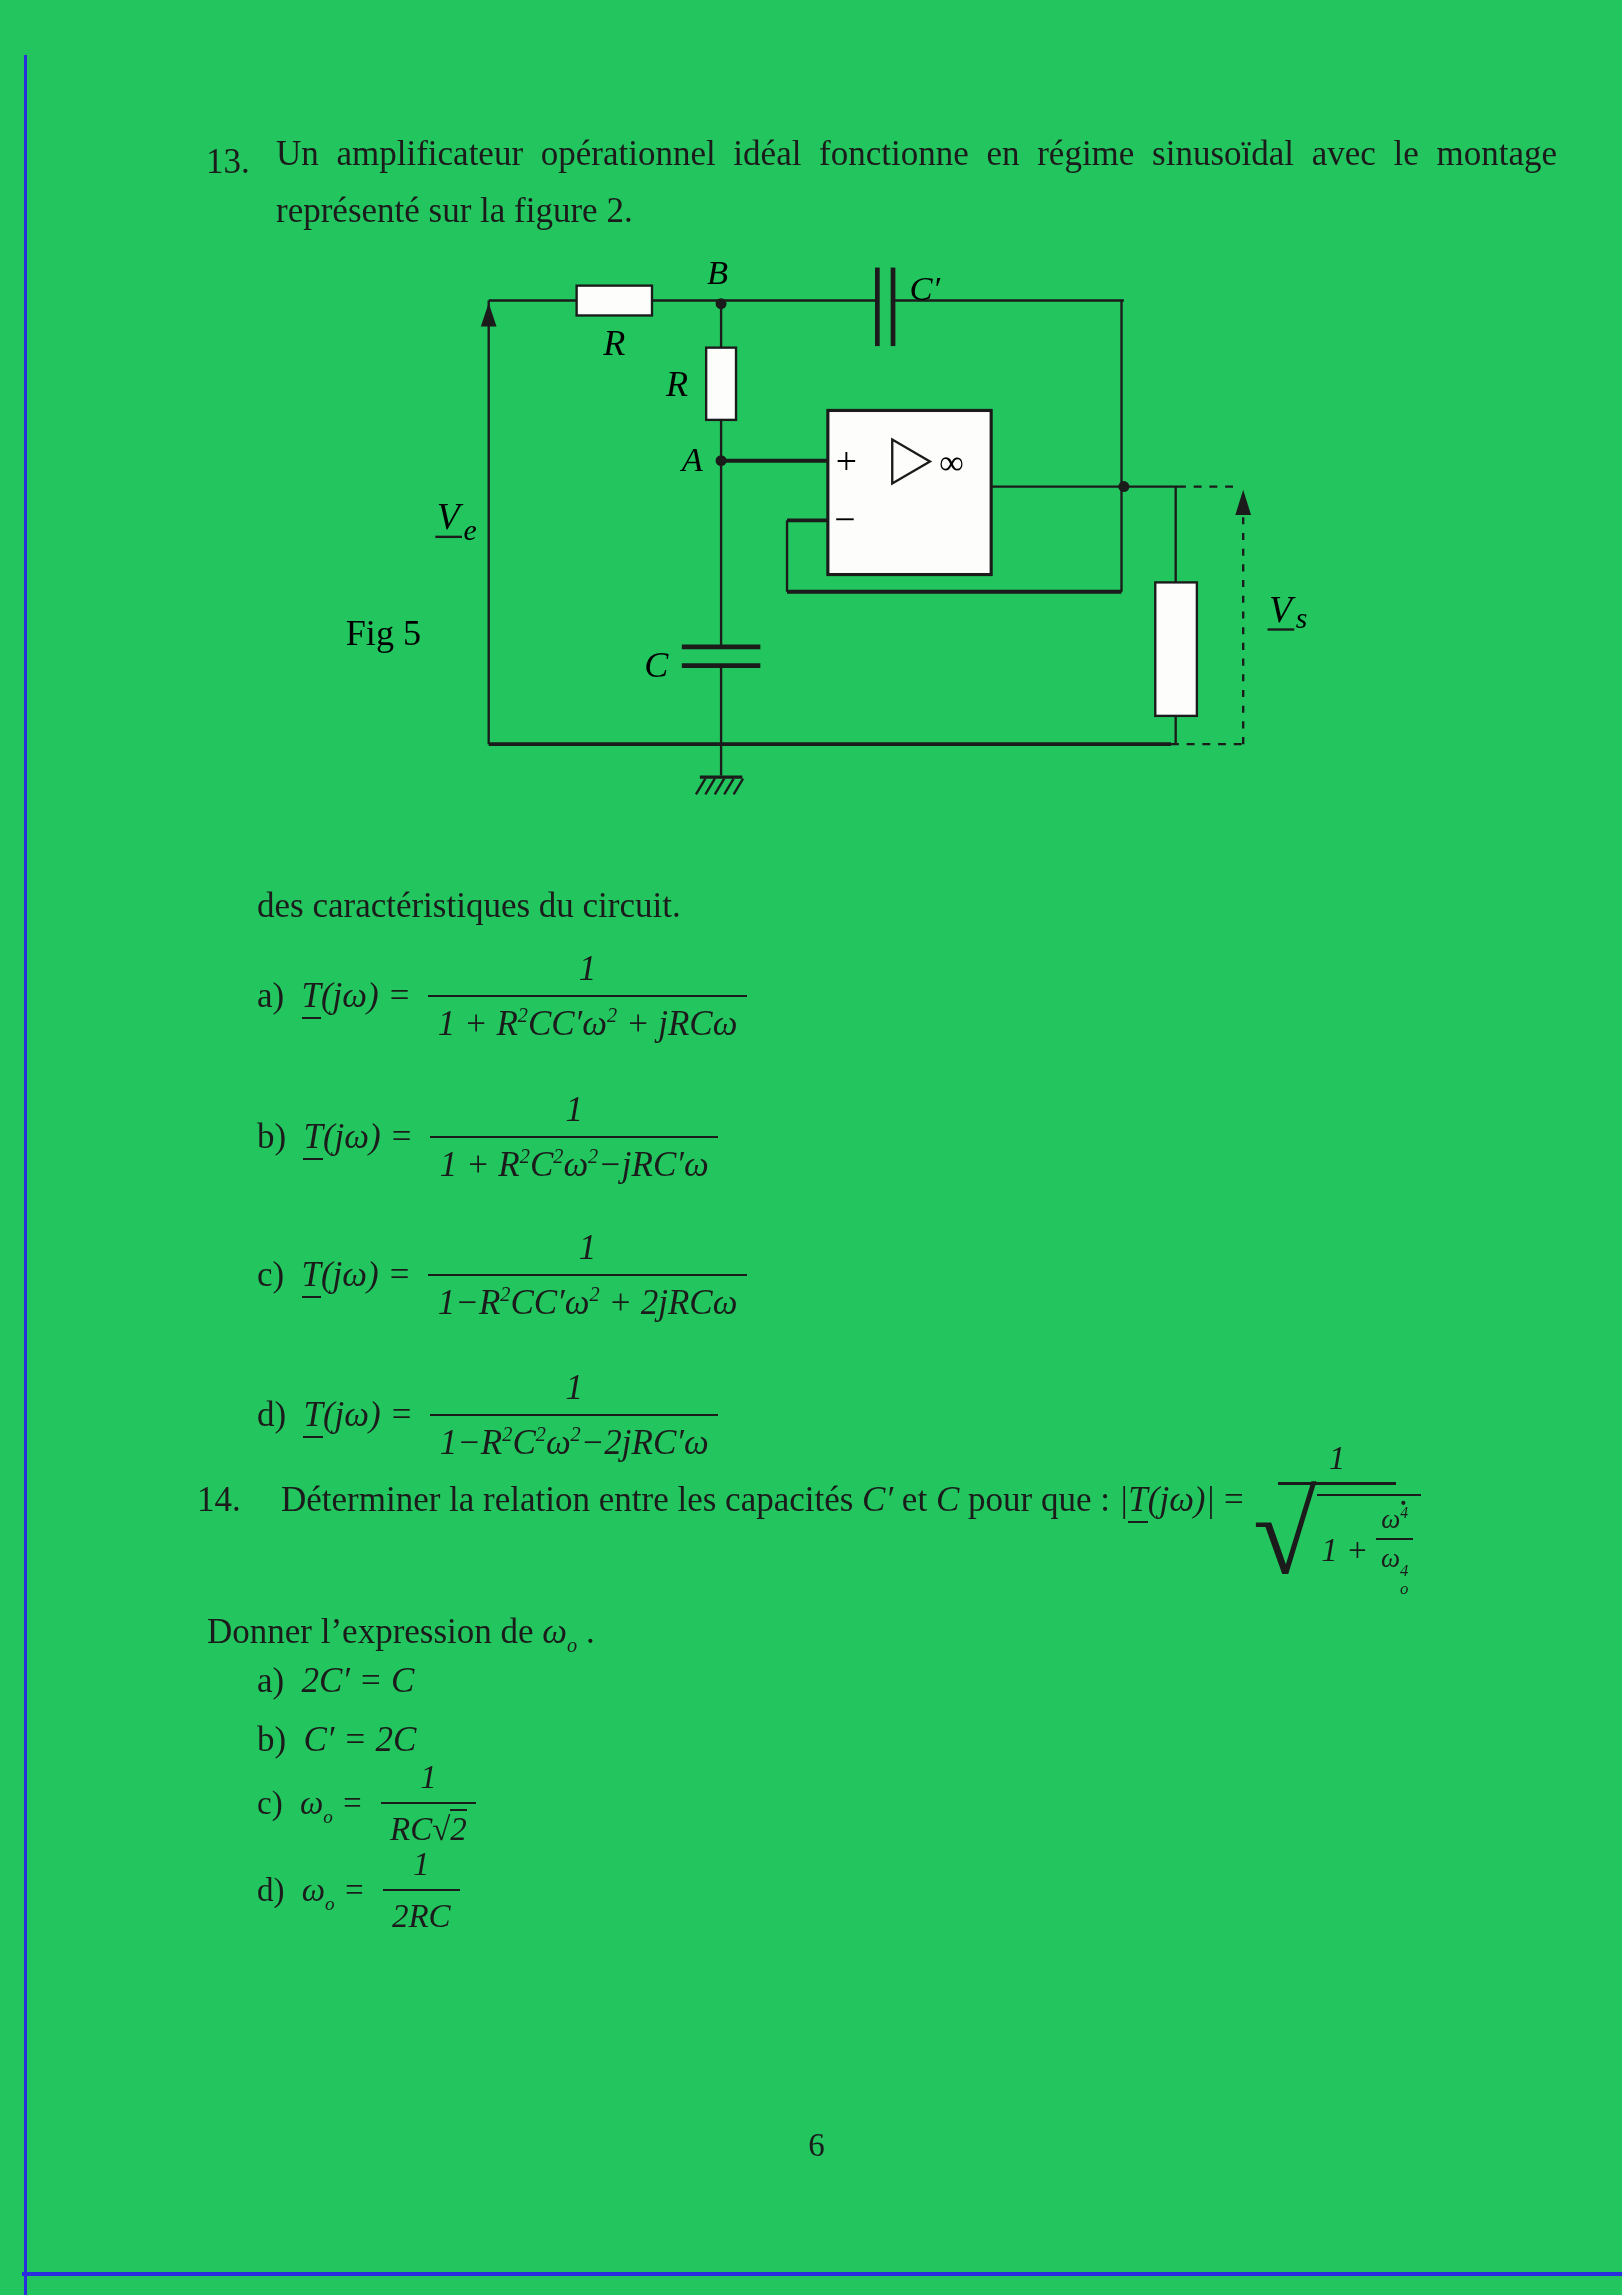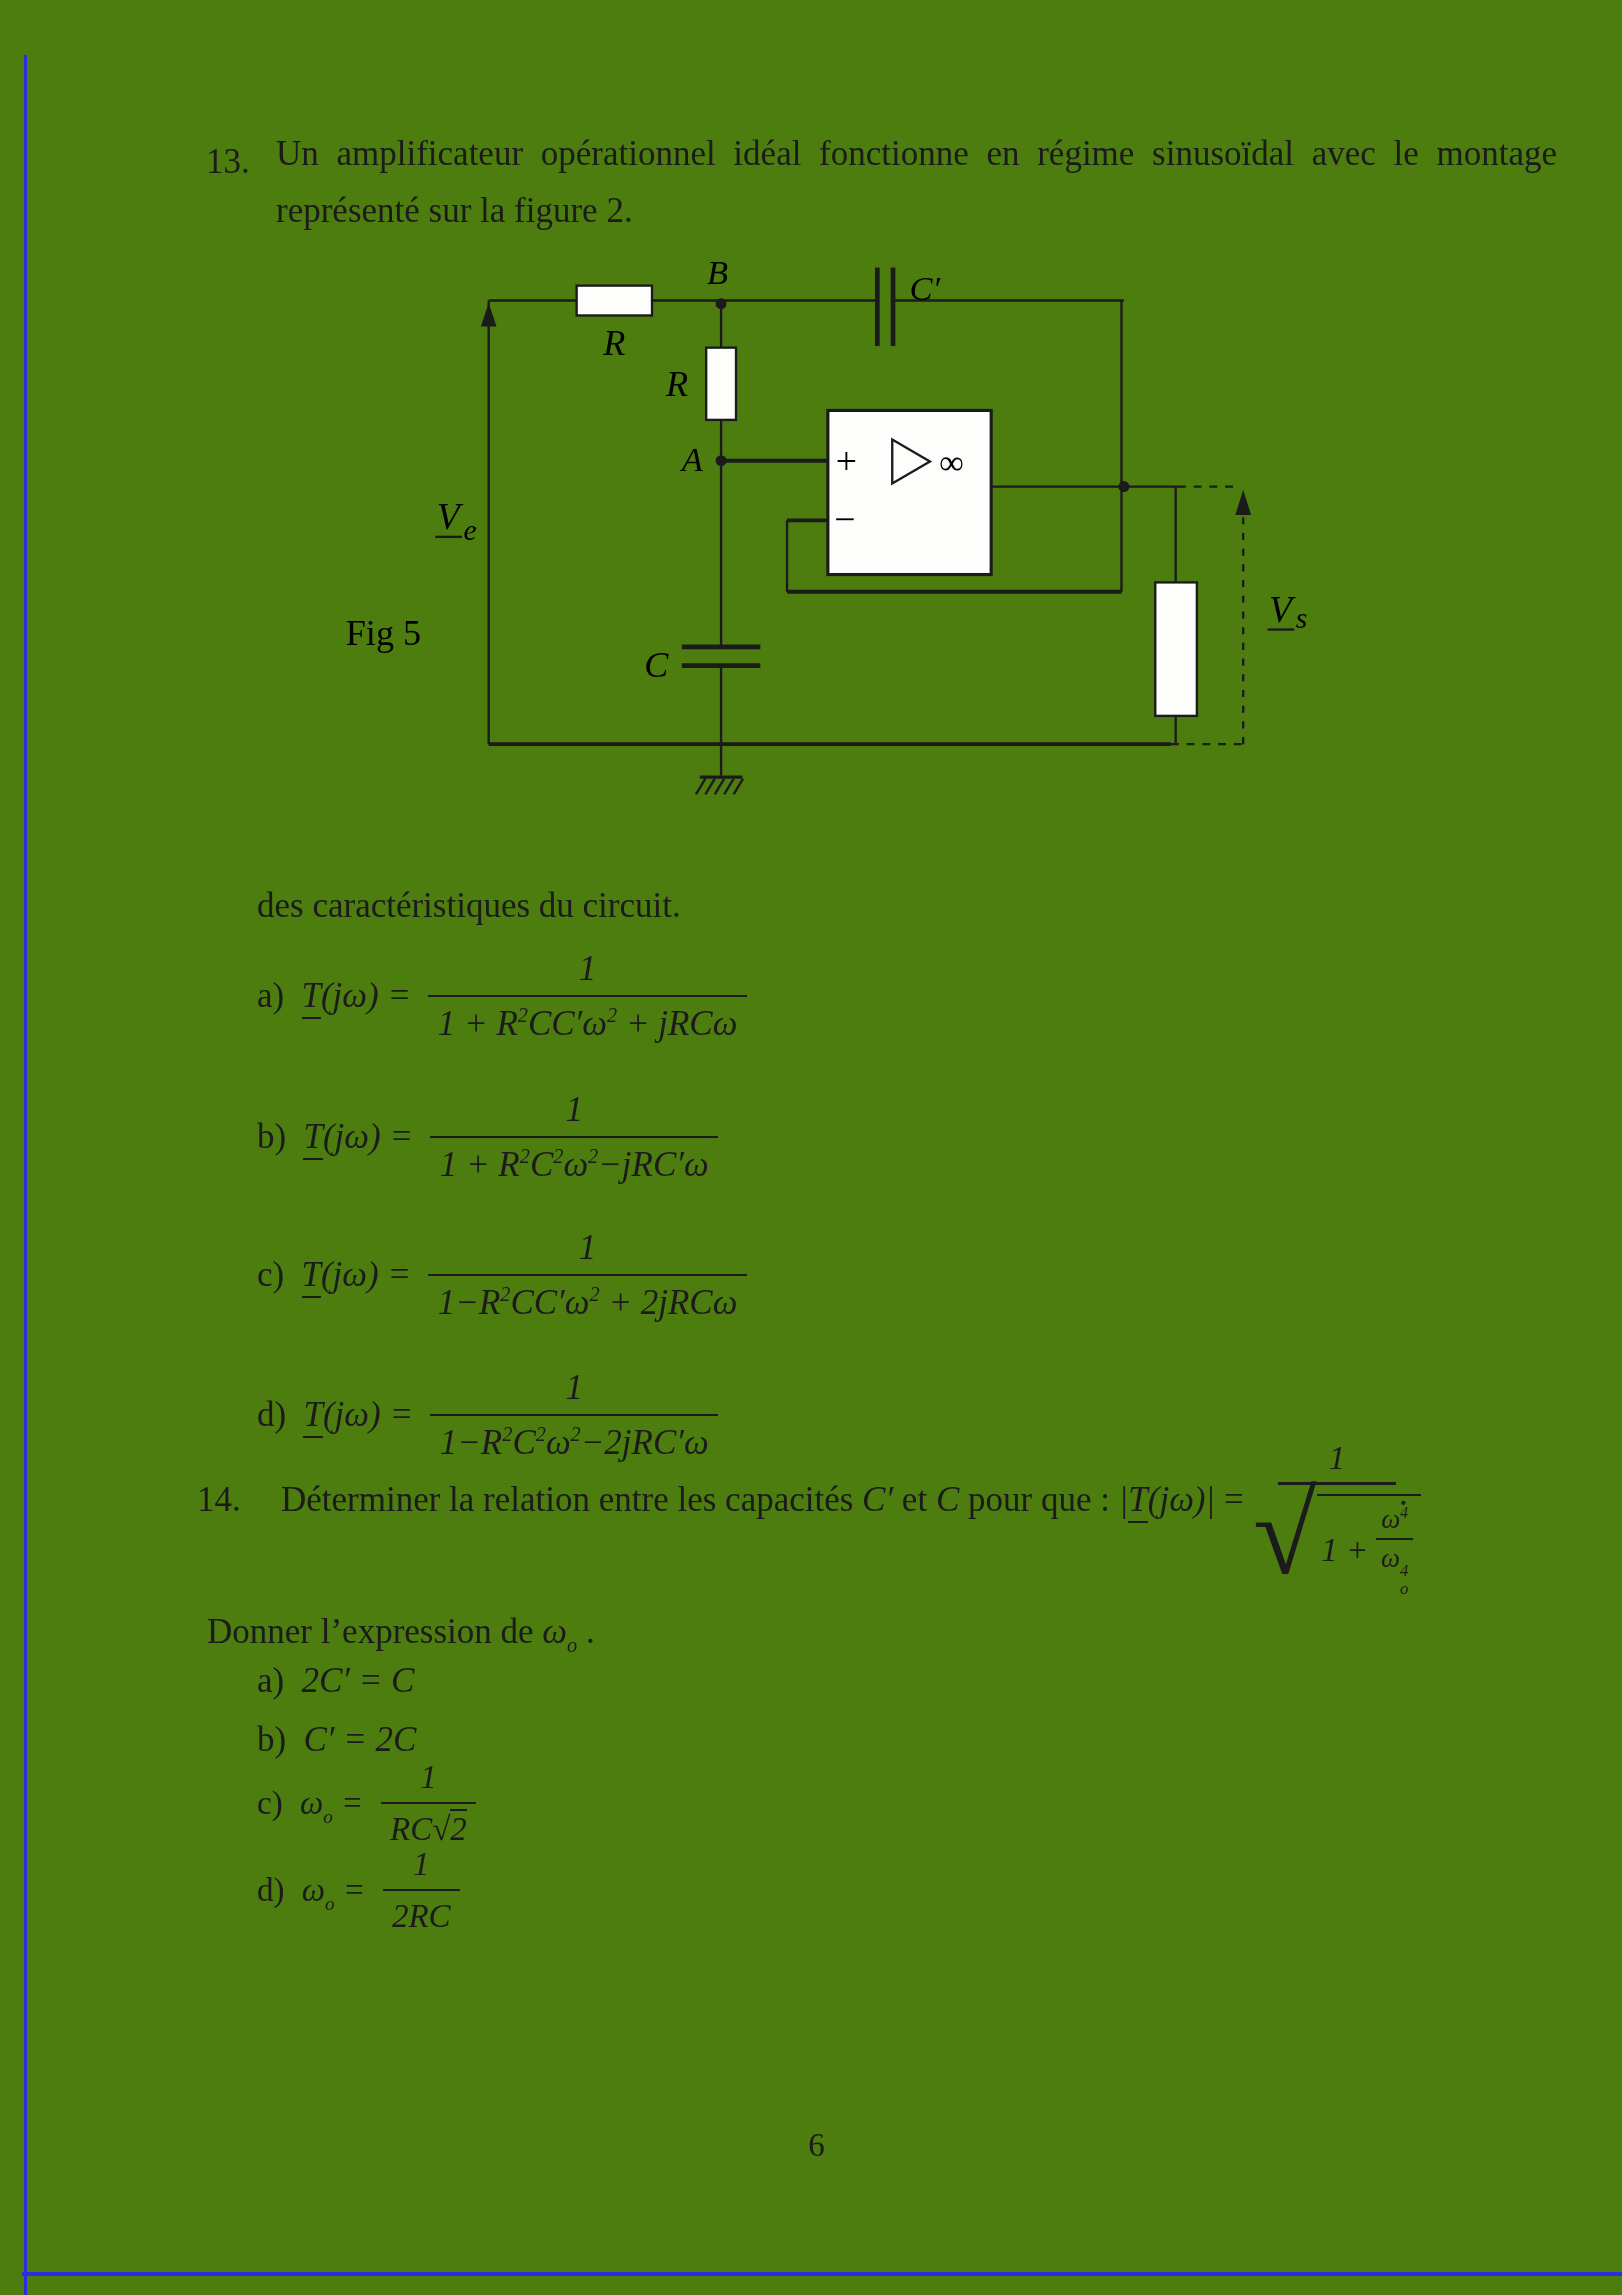--- a/index.html
+++ b/index.html
@@ -1,19 +1,19 @@
 <!DOCTYPE html>
 <html style="font-size:12.6px"><head>
 <meta charset="utf-8">
 <style>
   html,body{margin:0;padding:0;background:#e8e8e8;}
   #page{
     position:relative;
     width:1623px;height:2295px;
-    background:#4d7c0f;
+    background:#22c55e;
     font-family:"Liberation Serif","DejaVu Serif",serif;
     color:#1b1b1b;
     overflow:hidden;
   }
   .abs{position:absolute;}
   .body-text{font-size:35px;line-height:47px;white-space:nowrap;}
   .just{white-space:normal;text-align:justify;text-align-last:justify;}
   i, .it{font-style:italic;}
   u{
     text-decoration:none;

